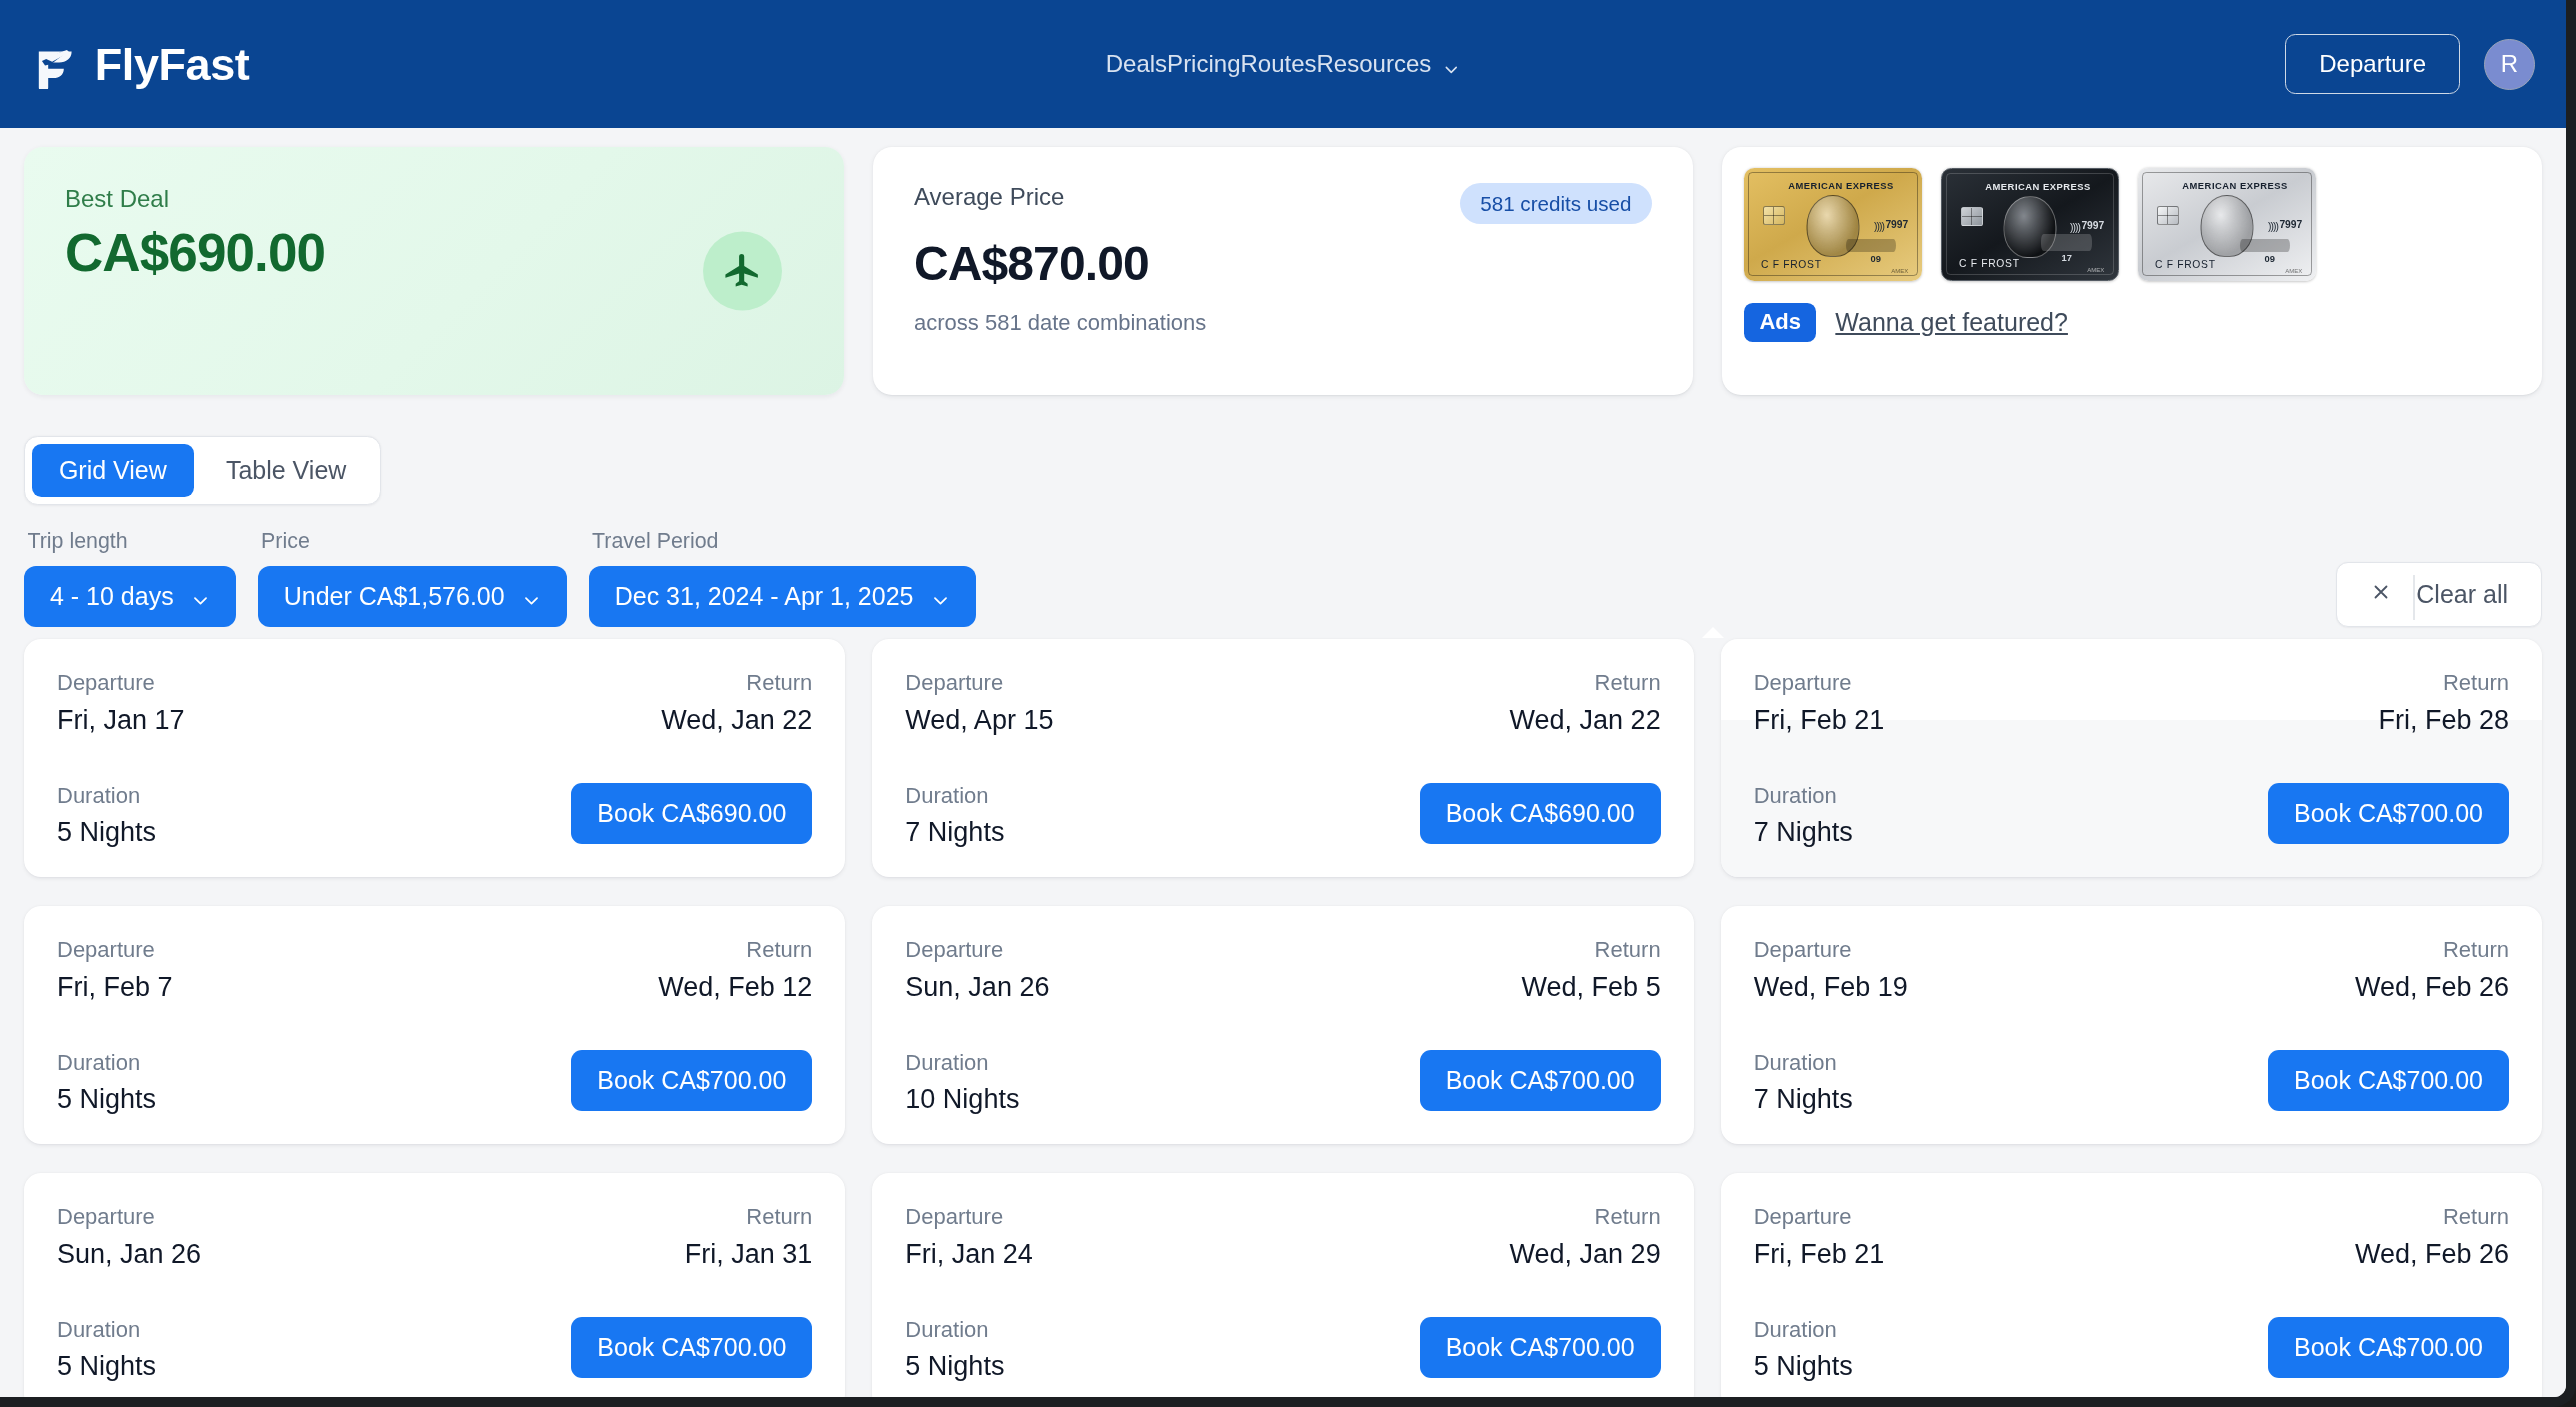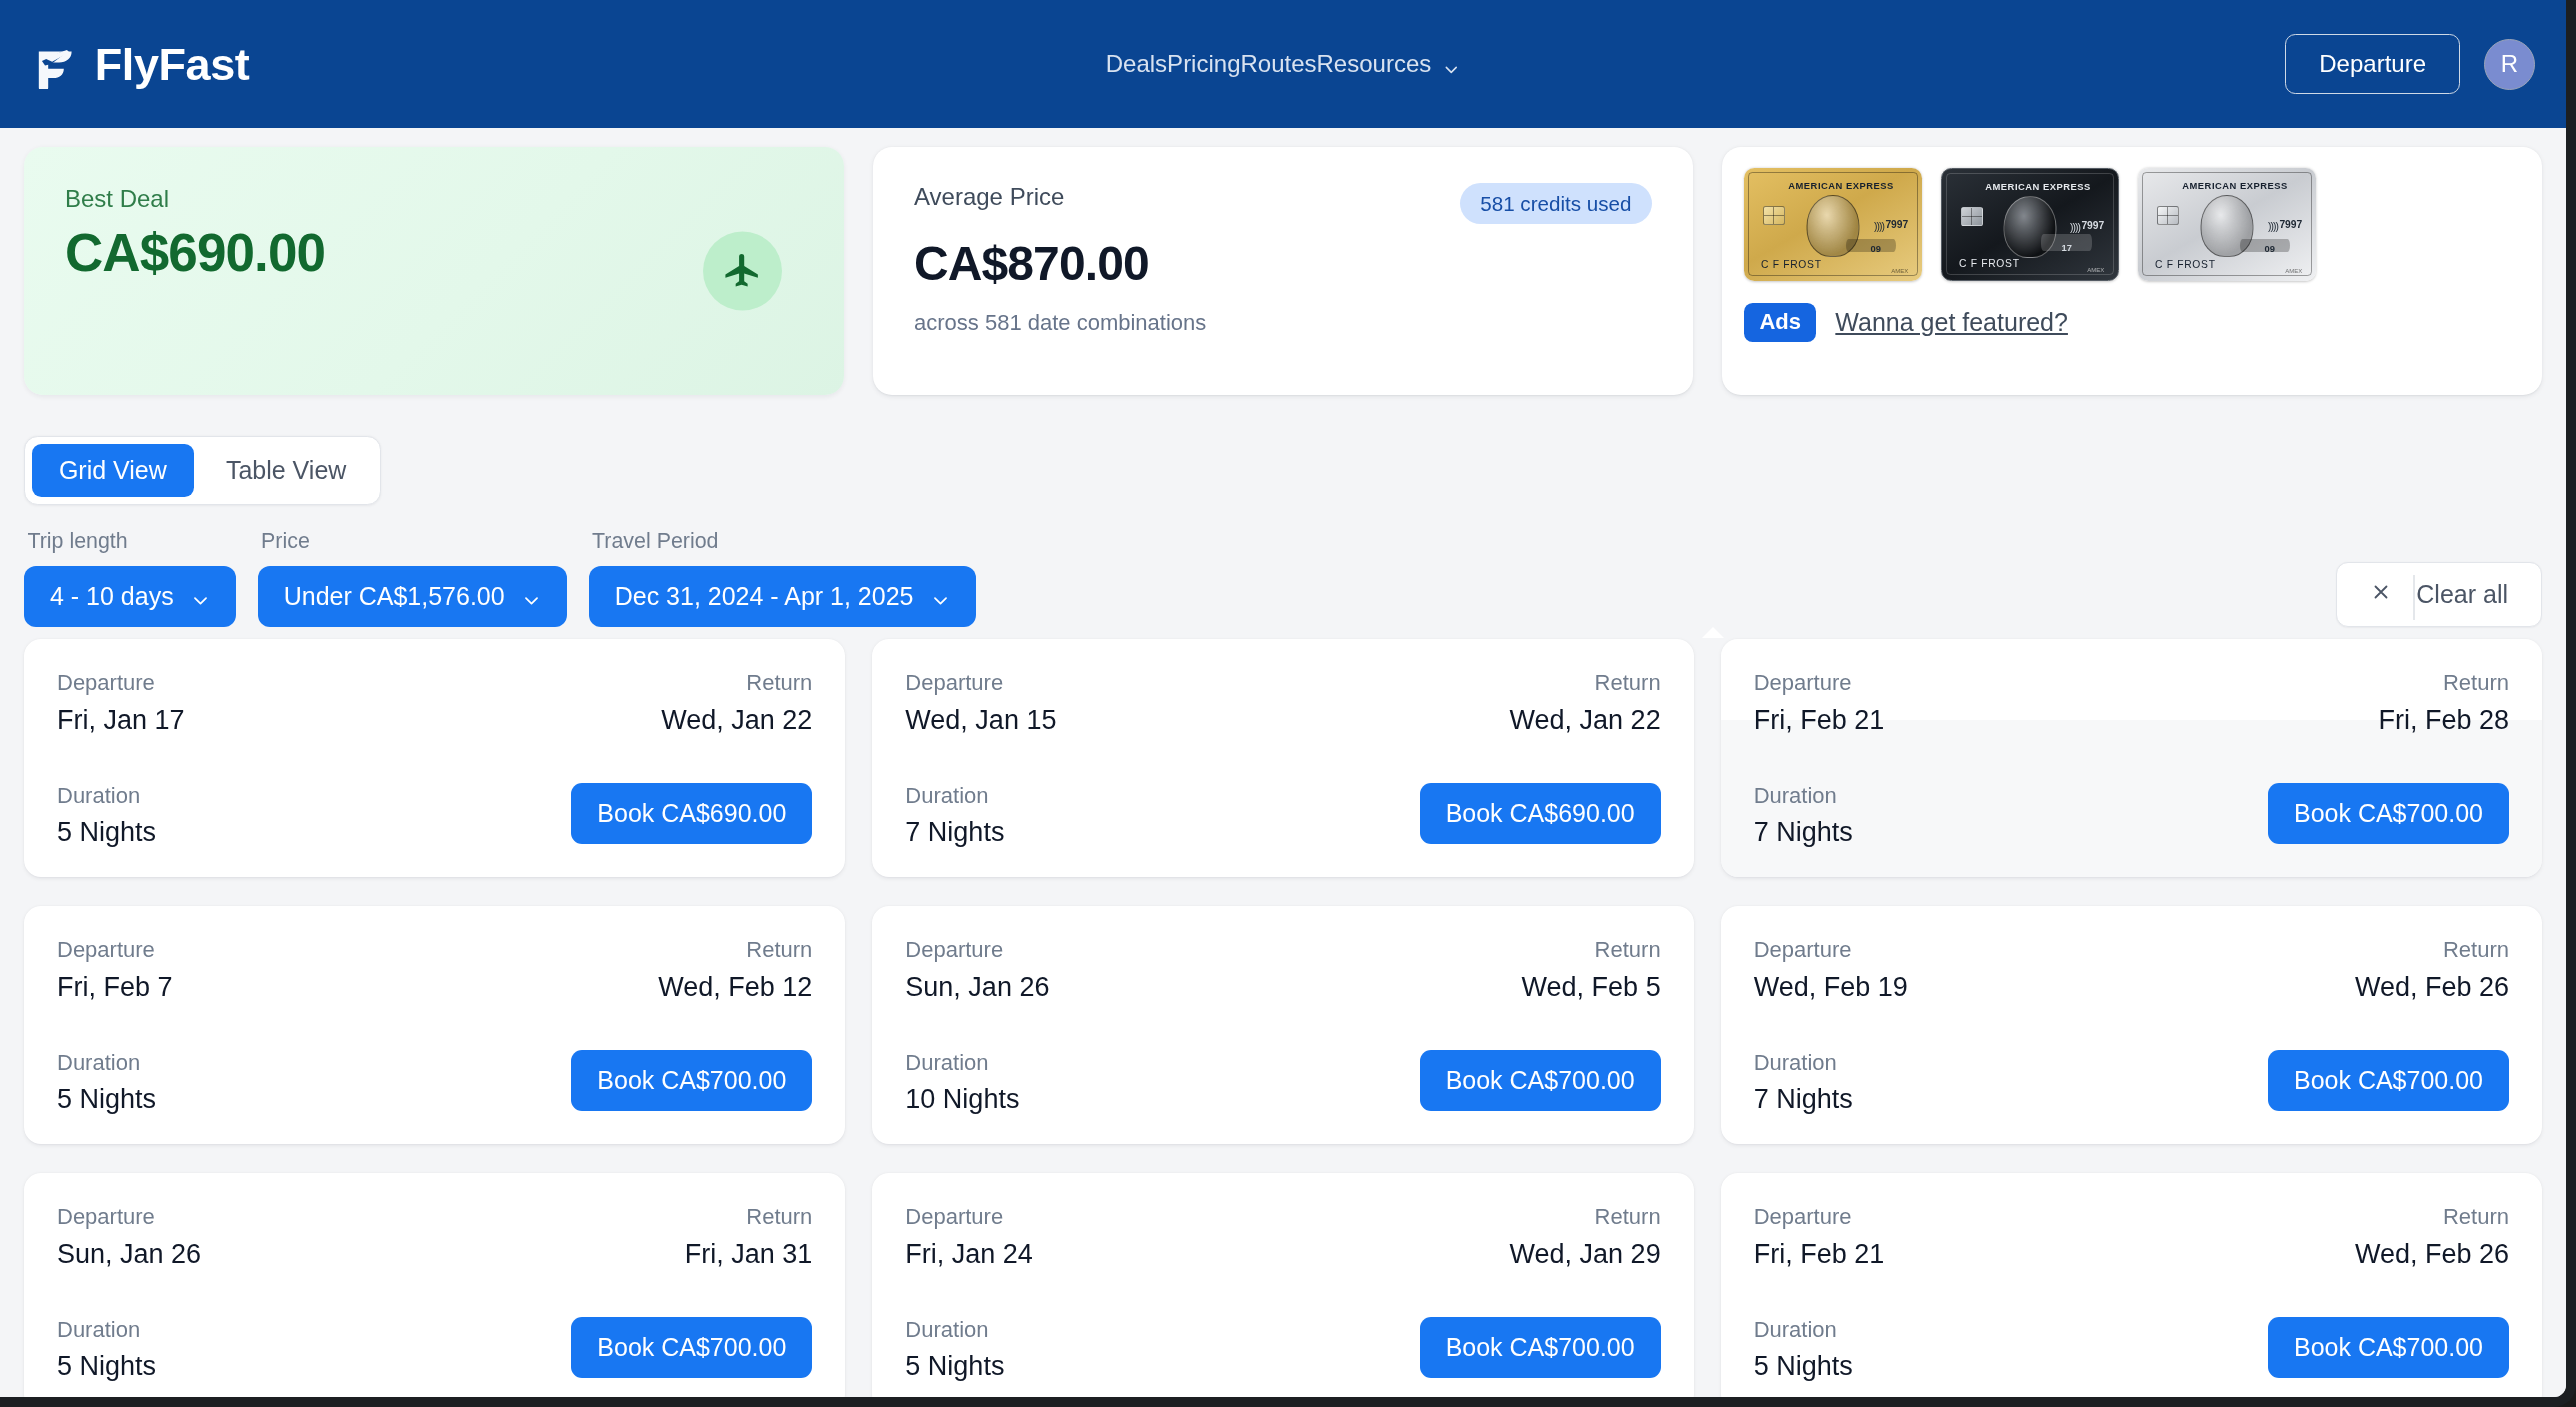--- a/index.html
+++ b/index.html
@@ -133,21 +133,21 @@
   .amex-num {
     position:absolute; right:13.7px; top:51px; font-size:10.3px; font-weight:700; color:#1d2733;
   }
   .amex.black .amex-num { color:#d5dae0; }
   .amex-scroll {
     position:absolute; right:26px; bottom:29px; width:50px; height:13px;
     background: rgba(0,0,0,.25); border-radius: 2.6px / 6.9px;
   }
   .amex.black .amex-scroll { background: rgba(255,255,255,.18); width:51px; height:17px; }
   .amex-tier {
-    position:absolute; right:41px; bottom:27px; font-size:9.4px; font-weight:700; color:#1d2733;margin-left:12px;
+    position:absolute; right:41px; bottom:17px; font-size:9.4px; font-weight:700; color:#1d2733;margin-left:12px;
   }
   .amex.black .amex-tier { color:#d5dae0; right:46px; }
   .amex-name {
     position:absolute; left:17px; bottom:10.3px; font-size:10.3px; letter-spacing:0.7px; color:#16202e;
   }
   .amex.black .amex-name { color:#e6e9ed; }
   .amex-logo {
     position:absolute; right:13.7px; bottom:6.9px; font-size:6px; color:rgba(0,0,0,.55);
   }
   .amex.black .amex-logo { color:rgba(255,255,255,.6); }
@@ -420,21 +420,21 @@
               <div class="deal-cap">Duration</div>
               <div class="deal-val">5 Nights</div>
             </div>
             <button class="book-btn">Book CA$690.00</button>
           </div>
         </div>
         <div class="deal">
           <div class="deal-row">
             <div>
               <div class="deal-cap">Departure</div>
-              <div class="deal-val">Wed, Jan 15</div>
+              <div class="deal-val">Wed, Apr 15</div>
             </div>
             <div class="deal-col-r">
               <div class="deal-cap">Return</div>
               <div class="deal-val">Wed, Jan 22</div>
             </div>
           </div>
           <div class="deal-row">
             <div>
               <div class="deal-cap">Duration</div>
               <div class="deal-val">7 Nights</div>

